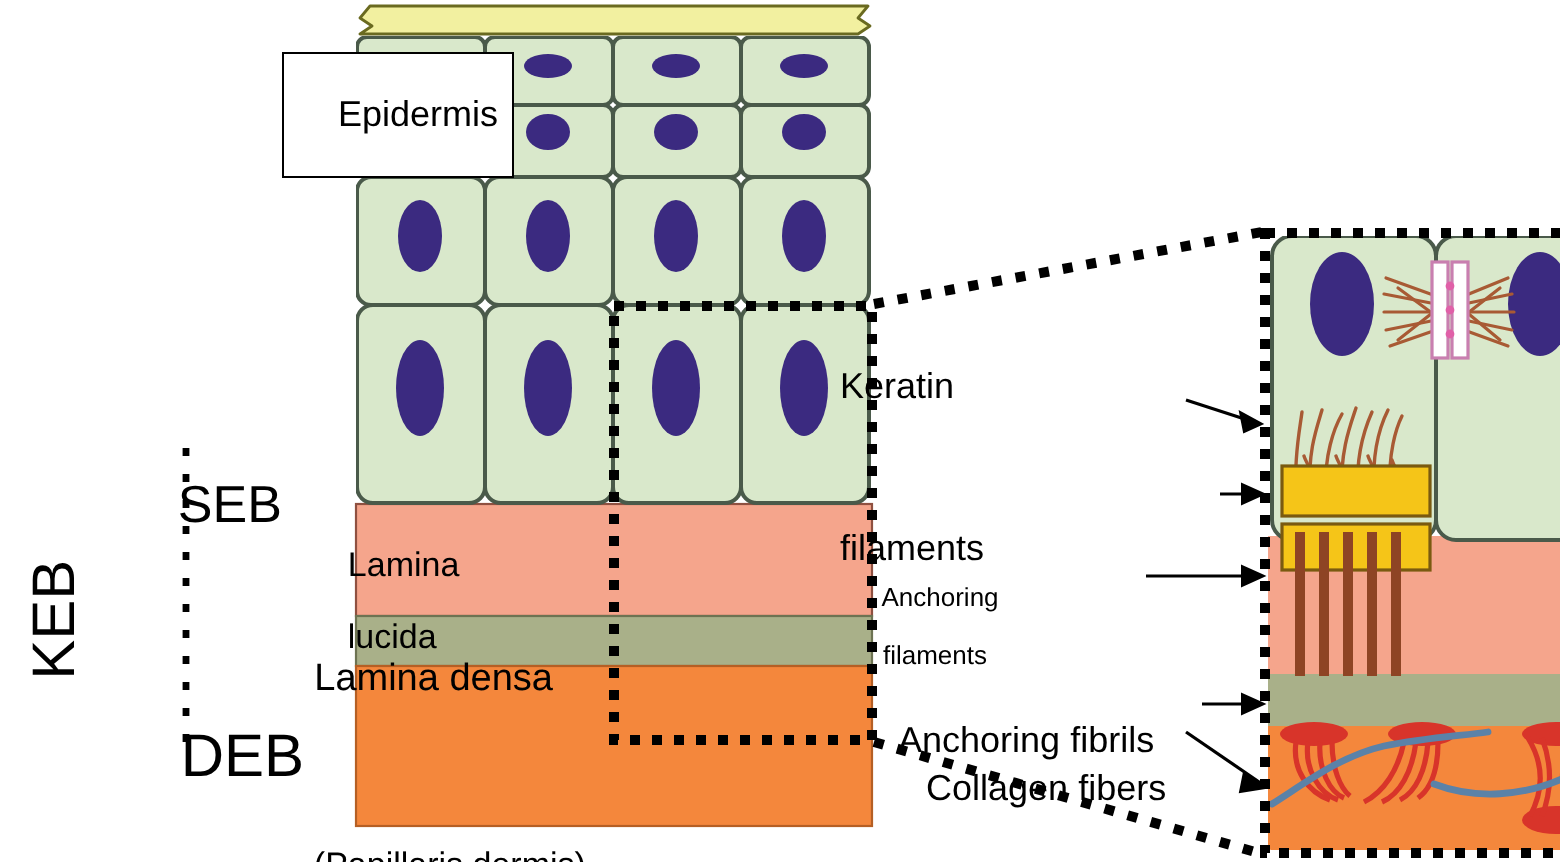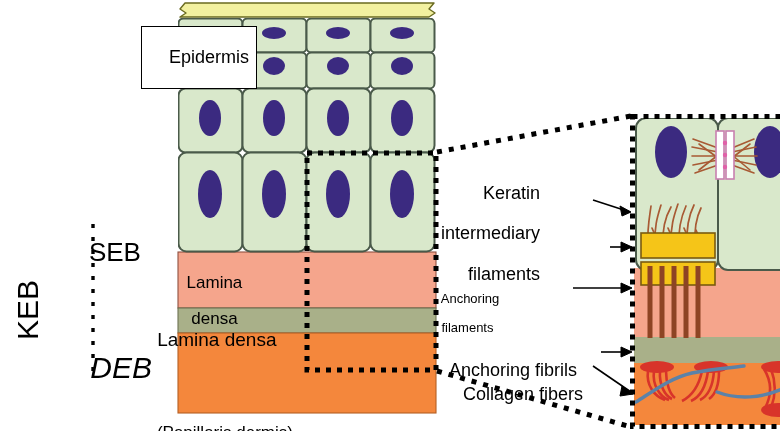--- a/index.html
+++ b/index.html
@@ -235,41 +235,41 @@
   </div>
 
   <div class="lbl" style="left:-18px;top:281px;width:90px;text-align:center;font-size:30px;
               transform:rotate(-90deg);transform-origin:center center;">
     <span>KEB</span>
   </div>
 
   <div class="lbl" style="left:60px;top:212px;font-size:26px;">
     <span>SEB</span>
   </div>
-  <div class="lbl" style="left:57px;top:320px;font-size:30px;font-style:italic;">
+  <div class="lbl" style="left:57px;top:331px;font-size:30px;">
     <span>DEB</span>
   </div>
 
-  <div class="lbl" style="left:155px;top:256px;font-size:17px;text-align:center;width:100px;">
+  <div class="lbl" style="left:155px;top:256px;font-size:17px;text-align:left;width:100px;">
     <span>Lamina</span><br>
-    <span>densa</span>
+    <span>lucida</span>
   </div>
 
   <div class="lbl" style="left:136px;top:310px;font-size:19px;">
     <span>Lamina densa</span>
   </div>
 
   <div class="lbl" style="left:138px;top:370px;font-size:17px;">
     <br>
     <span>(Papillaris dermis)</span>
   </div>
 
-  <div class="lbl" style="left:400px;top:163px;width:140px;text-align:right;font-size:18px;line-height:1.12;">
+  <div class="lbl" style="left:400px;top:163px;width:140px;text-align:left;font-size:18px;line-height:1.12;">
     <span>Keratin</span><br>
-    <span>intermediary</span><br>
+    <br>
     <span>filaments</span>
   </div>
 
 
   <div class="lbl" style="left:427px;top:277px;width:100px;text-align:left;font-size:13px;line-height:1.12;">
     <span>Anchoring</span><br>
     <span>filaments</span>
   </div>
 
   <div class="lbl" style="left:430px;top:342px;font-size:18px;">

